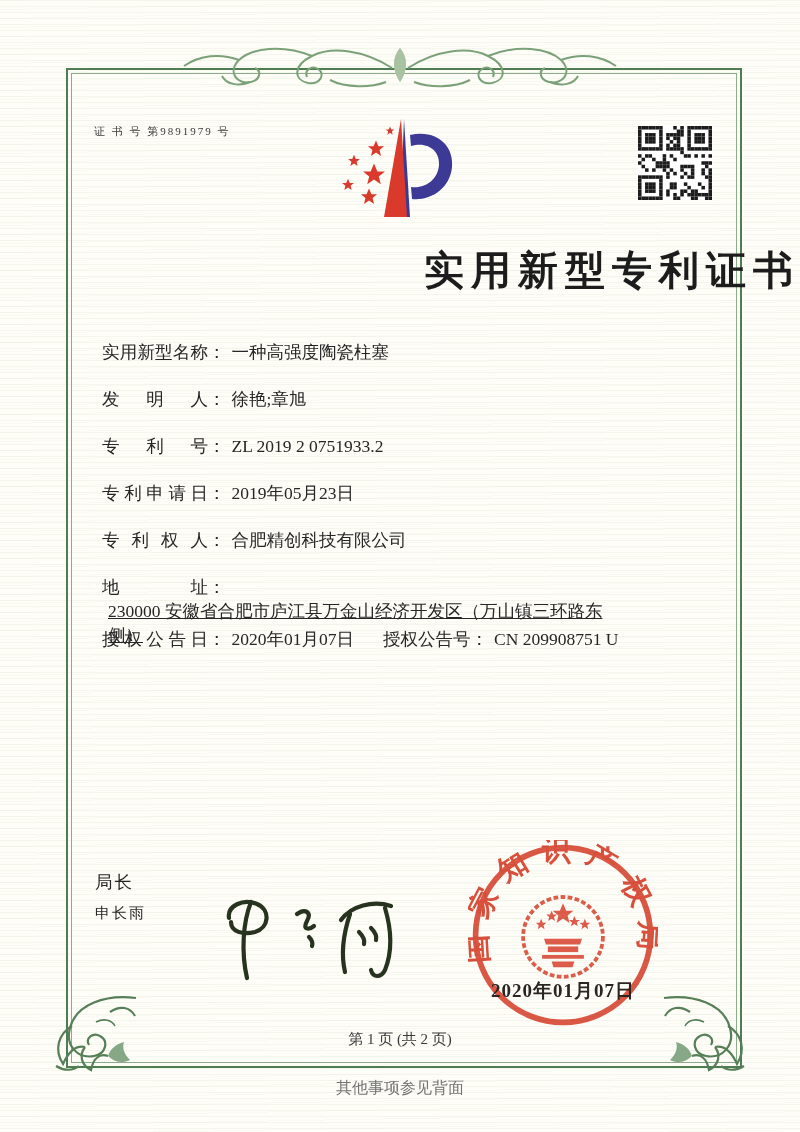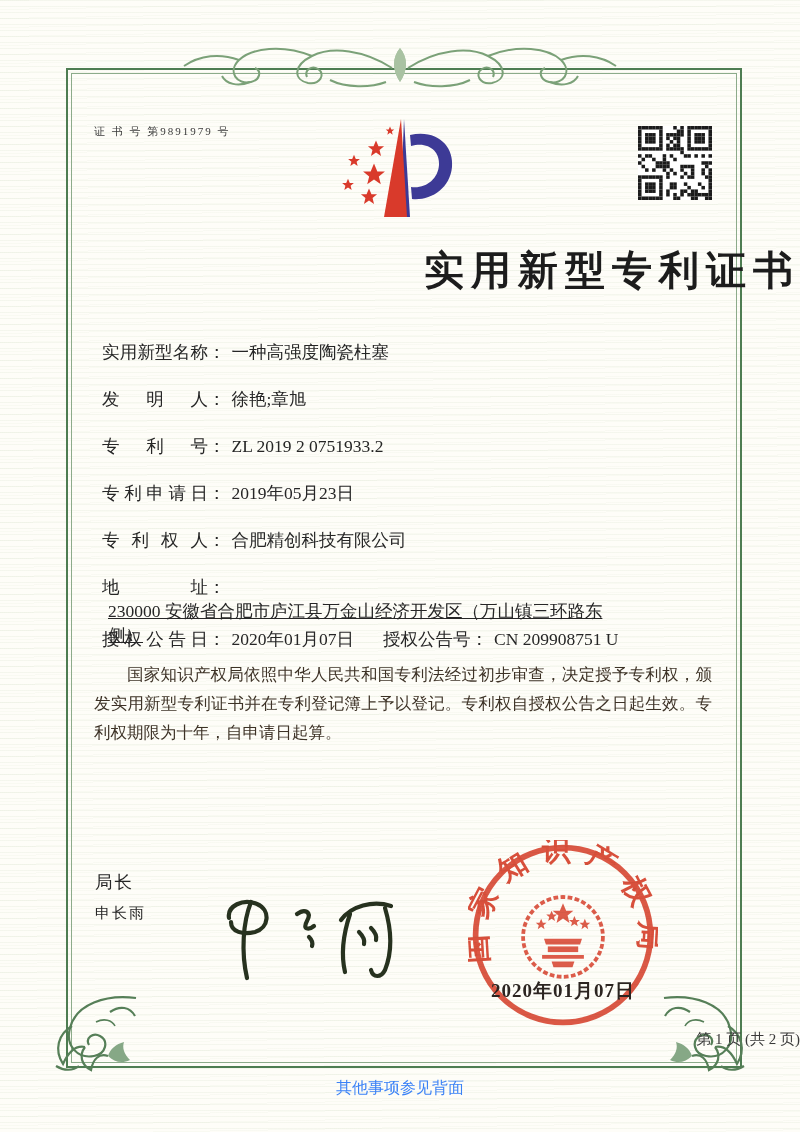--- a/index.html
+++ b/index.html
@@ -46,22 +46,22 @@
   }
   .bodytext p{margin:0;text-indent:2em;}
   .sig-title{position:absolute;left:95px;top:870px;font-size:17.5px;letter-spacing:2px;}
   .sig-name{position:absolute;left:95px;top:904px;font-size:15px;letter-spacing:2px;}
   .sig-script{position:absolute;left:213px;top:880px;}
   .seal{position:absolute;left:468px;top:840px;width:190px;height:190px;opacity:.93;mix-blend-mode:multiply;}
   .seal-date{
     position:absolute;left:468px;top:978px;width:190px;text-align:center;
     font-size:19px;letter-spacing:1px;color:#2b2420;font-weight:600;
   }
-  .page-num{position:absolute;left:0;top:1030px;width:800px;text-align:right;font-size:15px;color:#3a3a3a;}
-  .back-note{position:absolute;left:0;top:1078px;width:800px;text-align:center;font-size:16px;color:#3b82f6;}
+  .page-num{position:absolute;left:0;top:1030px;width:800px;text-align:center;font-size:15px;color:#3a3a3a;}
+  .back-note{position:absolute;left:0;top:1078px;width:800px;text-align:center;font-size:16px;color:#737373;}
 </style>
 </head>
 <body>
 
 <div class="texture"></div>
 
 <div class="cert-border"></div>
 
 <svg class="orn" style="left:180px;top:40px;" width="440" height="52" viewBox="0 0 440 52">
   <g fill="none" stroke="#7ba178" stroke-width="2">
@@ -357,21 +357,20 @@
   </div>
   <div class="row" style="top:627px">
     <span class="lab">授权公告日</span><span class="col">：</span><span class="val">2020年01月07日</span>
     <span class="grant2">
       <span>授权公告号</span><span class="col">：</span><span class="val">CN 209908751 U</span>
     </span>
   </div>
 </div>
 
 <div class="bodytext">
-  <p>国家知识产权局依照中华人民共和国专利法经过初步审查，决定授予专利权，颁发实用新型专利证书并在专利登记簿上予以登记。专利权自授权公告之日起生效。专利权期限为十年，自申请日起算。</p>
 </div>
 
 <div class="sig-title">局长</div>
 <div class="sig-name">申长雨</div>
 
 <svg class="sig-script" width="205" height="105" viewBox="0 0 205 105">
   <g stroke="#27321f" stroke-width="4.2" fill="none" stroke-linecap="round">
     <path d="M38,22 C30,42 28,72 34,98"></path>
     <path d="M16,38 C14,26 30,18 44,24 C58,30 56,48 42,52 C30,55 18,52 18,42"></path>
     <path d="M84,34 C92,28 99,32 94,41 C89,50 96,50 101,46"></path>

